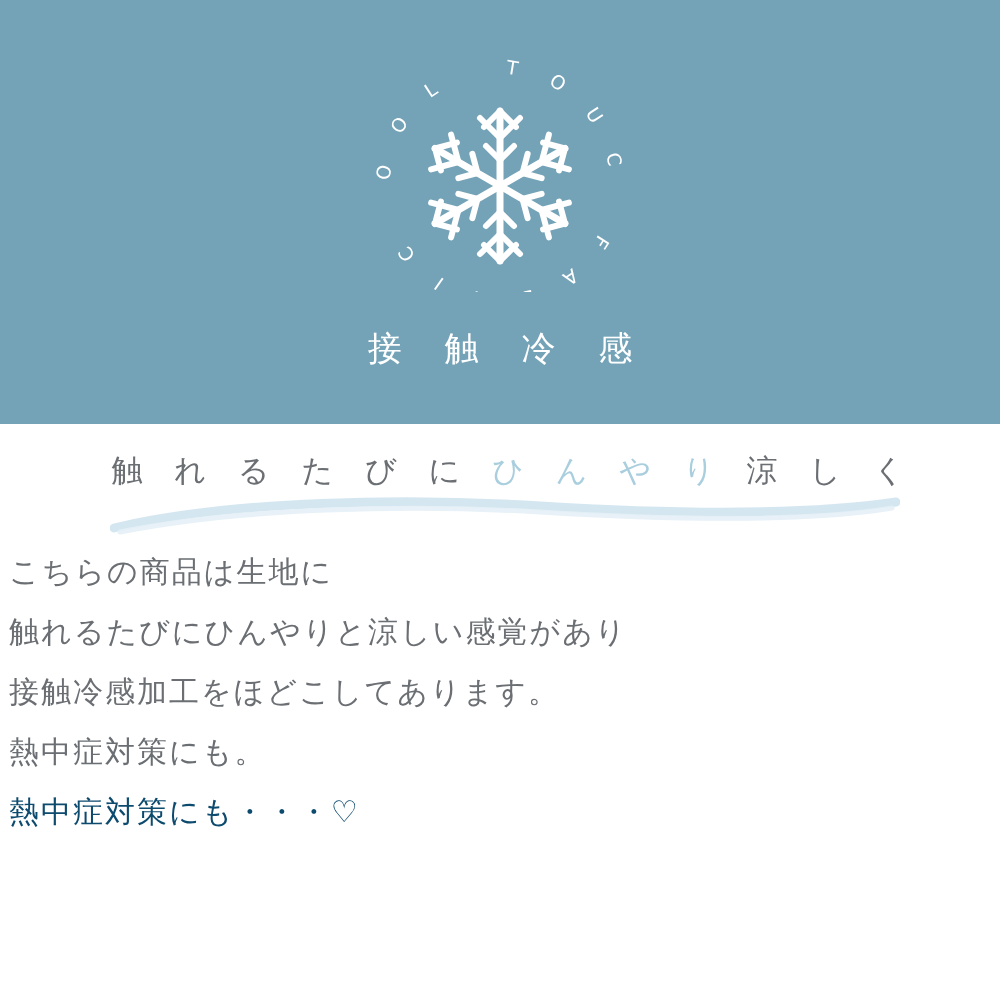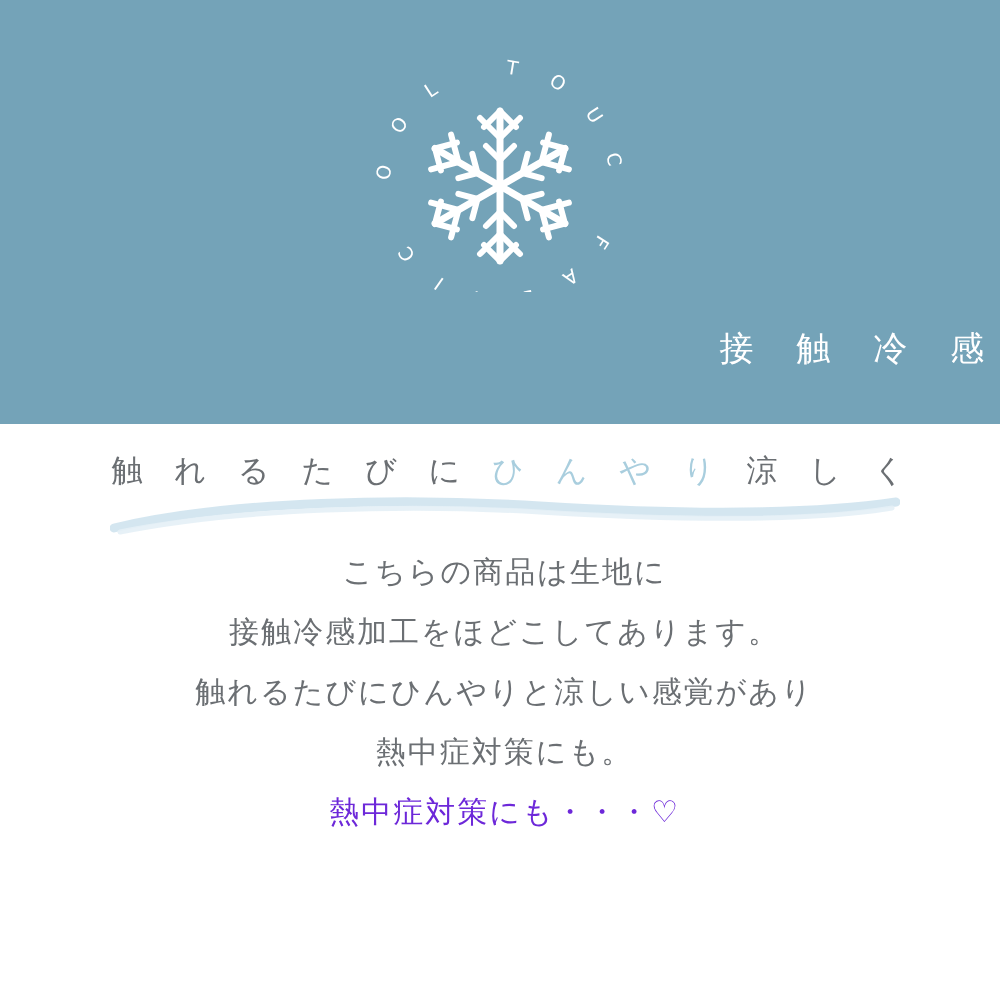--- a/index.html
+++ b/index.html
@@ -39,21 +39,21 @@
   .badge svg {
     display: block;
     width: 292px;
     height: 258px;
   }
   .hero-title {
     position: absolute;
     left: 0;
     right: 0;
     top: 326px;
-    text-align: right;
+    text-align: center;
     color: #ffffff;
     font-size: 34px;
     letter-spacing: 16px;
     text-indent: 16px;
     font-weight: 400;
     font-family: "DejaVu Sans", sans-serif;
   }
 
   
   .body-area {
@@ -89,31 +89,31 @@
     left: 110px;
     top: 72px;
     width: 790px;
     height: 40px;
     pointer-events: none;
   }
   .brush svg { display:block; width: 790px; height: 40px; }
 
   .desc {
     margin-top: 8px;
-    text-align: center;
+    text-align: left;
     color: #6b6f73;
     font-family: "DejaVu Sans", sans-serif;
     font-size: 30px;
     line-height: 60px;
     letter-spacing: 2px;
     padding-left: 9px;
   }
   .desc div { white-space: nowrap; }
   .heart {
-    color: #6d28d9;
+    color: #0c4a6e;
   }
 </style>
 </head>
 <body>
 
 <div class="page">
 
   <div class="hero">
 
     <div class="badge">
@@ -230,19 +230,19 @@
       <div class="brush">
         <svg viewBox="0 0 790 40" xmlns="http://www.w3.org/2000/svg" aria-hidden="true">
           <path d="M4,32 C120,4 300,2 430,10 C560,18 690,20 786,6" fill="none" stroke="#cfe3ee" stroke-width="9" stroke-linecap="round" opacity="0.9"></path>
           <path d="M10,36 C130,12 300,8 430,16 C560,24 700,26 782,12" fill="none" stroke="#e4f0f6" stroke-width="5" stroke-linecap="round" opacity="0.9"></path>
         </svg>
       </div>
     </div>
 
     <div class="desc">
       <div>こちらの商品は生地に</div>
+      <div>触れるたびにひんやりと涼しい感覚があり</div>
       <div>接触冷感加工をほどこしてあります。</div>
-      <div>触れるたびにひんやりと涼しい感覚があり</div>
       <div>熱中症対策にも。</div>
       <div class="heart">熱中症対策にも・・・♡</div>
     </div>
   </div>
 </div>
 
 </body></html>

